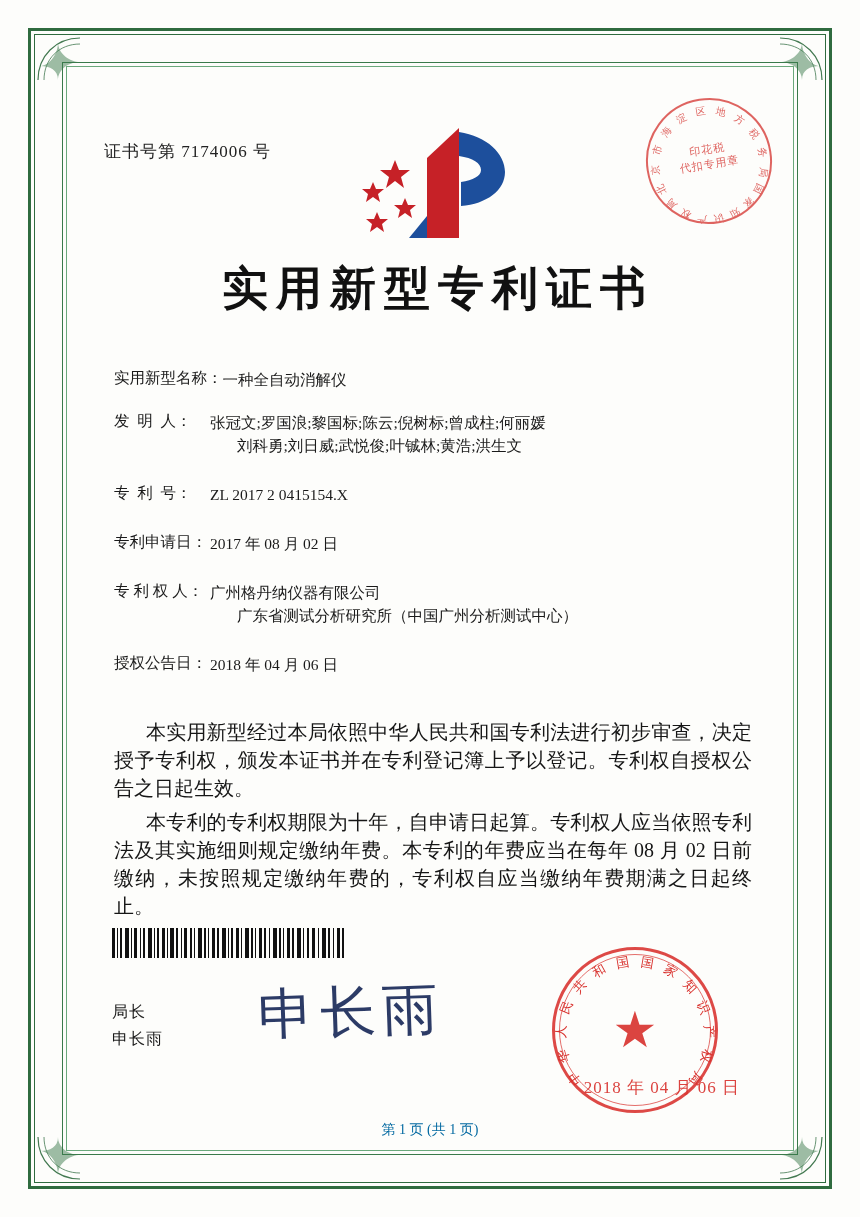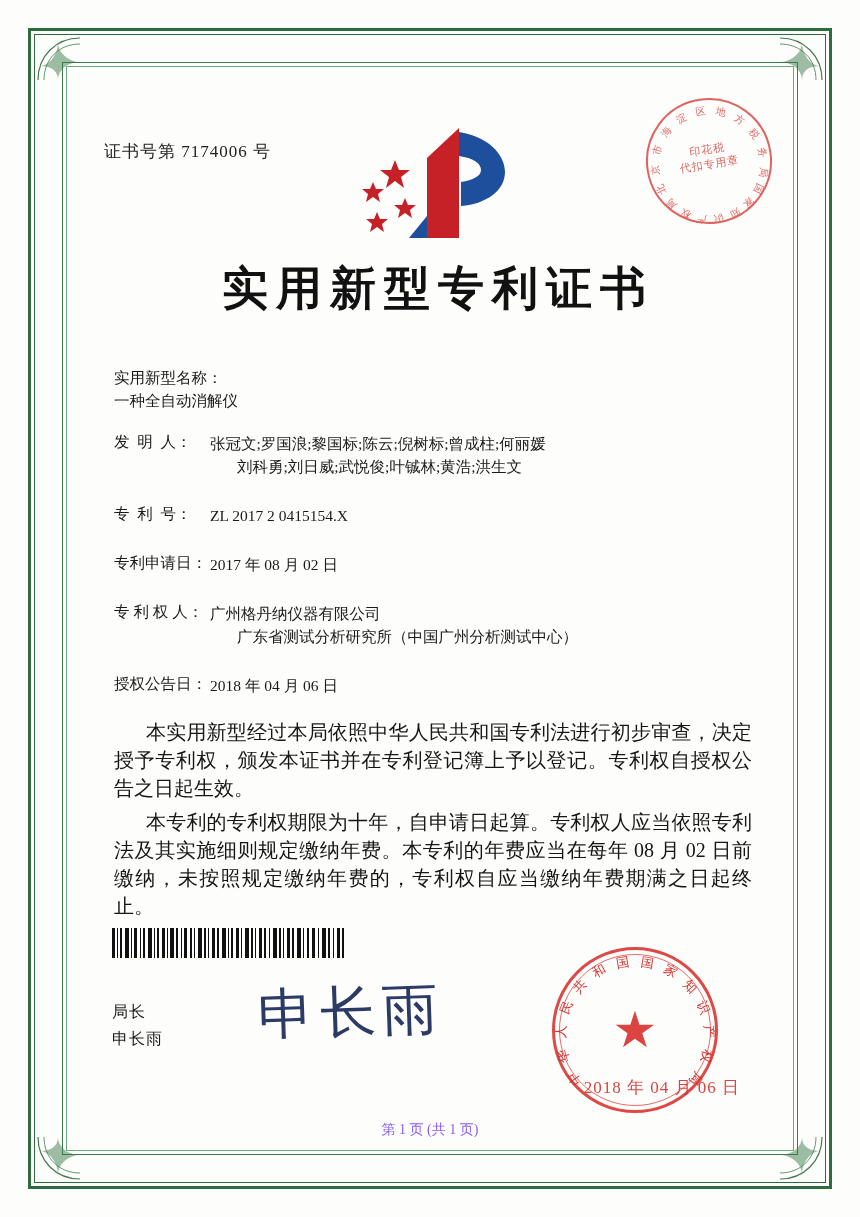--- a/index.html
+++ b/index.html
@@ -150,21 +150,21 @@
   }
   .field-value {
     flex: 1 1 auto;
     line-height: 23px;
   }
   .field-value .line2 {
     display: block;
     padding-left: 2px;
     margin-left: 25px;
   }
-  .tight { margin-bottom: 20px; flex-direction: column; }
+  .tight { margin-bottom: 20px; }
 
   
   .body-text {
     position: absolute;
     left: 114px;
     right: 108px;
     top: 718px;
     font-size: 20px;
     line-height: 28px;
     text-align: justify;
@@ -253,21 +253,21 @@
     opacity: 0.9;
   }
 
   
   .footer {
     position: absolute;
     left: 0; right: 0;
     bottom: 78px;
     text-align: center;
     font-size: 14px;
-    color: #8b5cf6;
+    color: #0369a1;
   }
 
   .circ-char {
     position: absolute;
     transform-origin: 50% 83px;
     font-size: 13px;
     left: 50%;
     top: 6px;
     margin-left: -7px;
     width: 14px;

